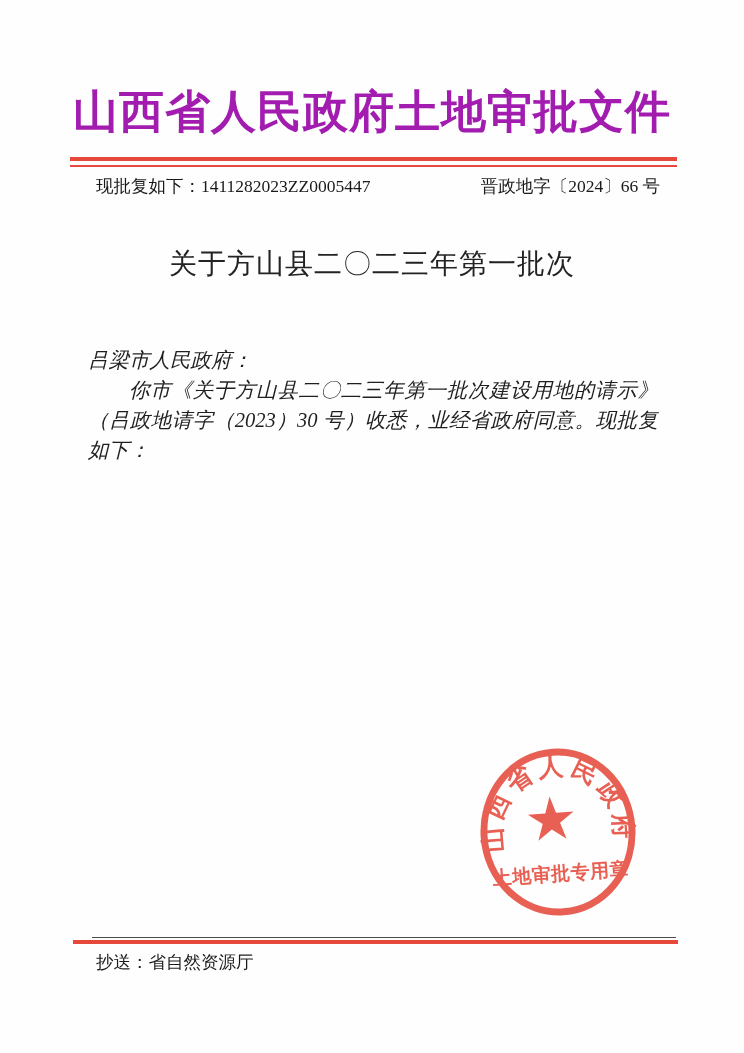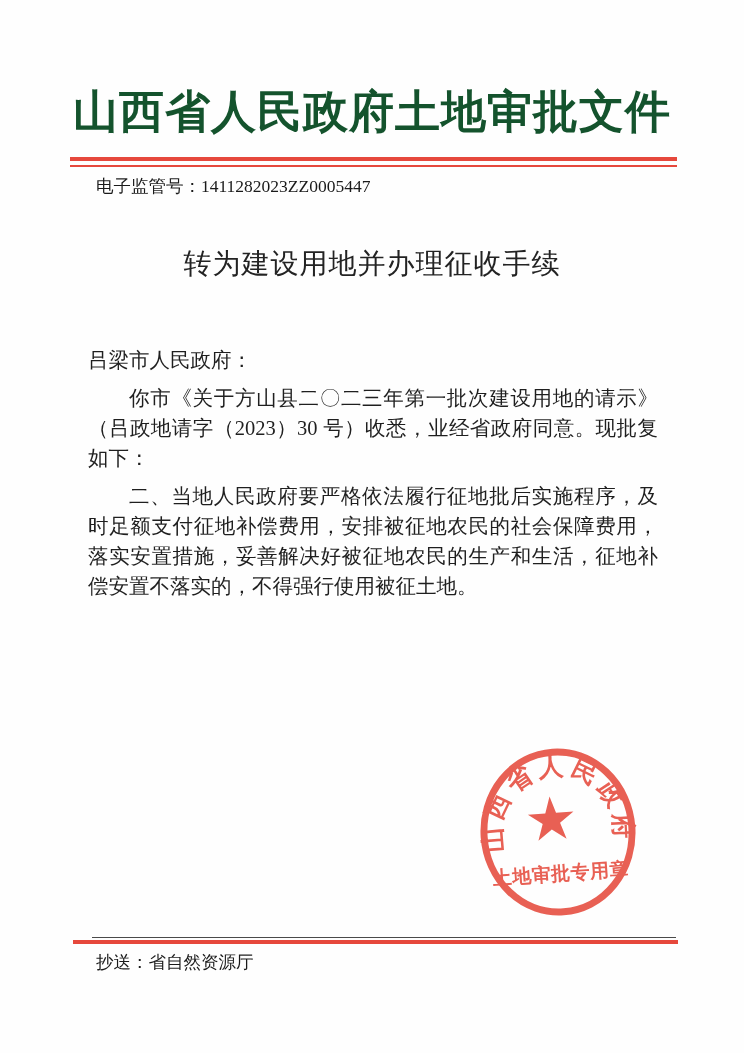--- a/index.html
+++ b/index.html
@@ -16,21 +16,21 @@
   }
   .masthead {
     position: absolute;
     top: 76px;
     left: 0;
     width: 100%;
     text-align: center;
     font-size: 45px;
     line-height: 72px;
     font-weight: 700;
-    color: #14532d;
+    color: #a21caf;
     letter-spacing: 1px;
     font-family: "Liberation Serif", "DejaVu Serif", serif;
   }
   .rule-thick {
     position: absolute;
     top: 157px;
     left: 70px;
     width: 607px;
     height: 4px;
     background: #e6483c;
@@ -70,22 +70,22 @@
   .body-block {
     position: absolute;
     top: 345px;
     left: 88px;
     width: 570px;
     font-size: 20.5px;
     line-height: 30px;
     text-align: justify;
     color: #1f1f1f;
   }
-  .body-block p { margin: 0; }
-  .body-block p.indent { text-indent: 2em; margin-top: 8px; }
+  .body-block p { margin: 0; font-style: italic; }
+  .body-block p.indent { text-indent: 2em; }
   .seal {
     position: absolute;
     left: 478px;
     top: 746px;
     z-index: 1;
     opacity: 0.87;
   }
   .approval-date {
     position: absolute;
     left: 484px;
@@ -126,31 +126,31 @@
 <body>
 
 <div class="page">
 
   <h1 class="masthead">山西省人民政府土地审批文件</h1>
 
   <div class="rule-thick"></div>
   <div class="rule-thin"></div>
 
   <div class="meta-row">
-    <span>电子监管号：1411282023ZZ0005447</span>
+    <span>现批复如下：1411282023ZZ0005447</span>
+    <span>晋政地字〔2024〕66 号</span>
   </div>
 
   <div class="doc-title">
-    <div>转为建设用地并办理征收手续</div>
+    <div>关于方山县二〇二三年第一批次</div>
   </div>
 
   <div class="body-block">
     <p>吕梁市人民政府：</p>
     <p class="indent">你市《关于方山县二〇二三年第一批次建设用地的请示》（吕政地请字（2023）30 号）收悉，业经省政府同意。现批复如下：</p>
-    <p class="indent">二、当地人民政府要严格依法履行征地批后实施程序，及时足额支付征地补偿费用，安排被征地农民的社会保障费用，落实安置措施，妥善解决好被征地农民的生产和生活，征地补偿安置不落实的，不得强行使用被征土地。</p>
   </div>
 
   <svg class="seal" width="160" height="172" viewBox="0 0 160 172">
     <g transform="rotate(-4 80 86)">
       <ellipse cx="80" cy="86" rx="74" ry="80" fill="none" stroke="#e5493b" stroke-width="7"></ellipse>
       <g transform="translate(74,74)">
         <polygon points="0,-24 -5.39,-7.42 -22.83,-7.42 -8.72,2.83 -14.11,19.42 0,9.17 14.11,19.42 8.72,2.83 22.83,-7.42 5.39,-7.42" fill="#e5493b"></polygon>
       </g>
       <path id="sealArc" d="M 26.4 105.5 A 57 57 0 1 1 133.6 105.5" fill="none"></path>
       <text font-size="25" font-weight="bold" fill="#e5493b" letter-spacing="5" font-family="Liberation Serif, DejaVu Serif, serif">

